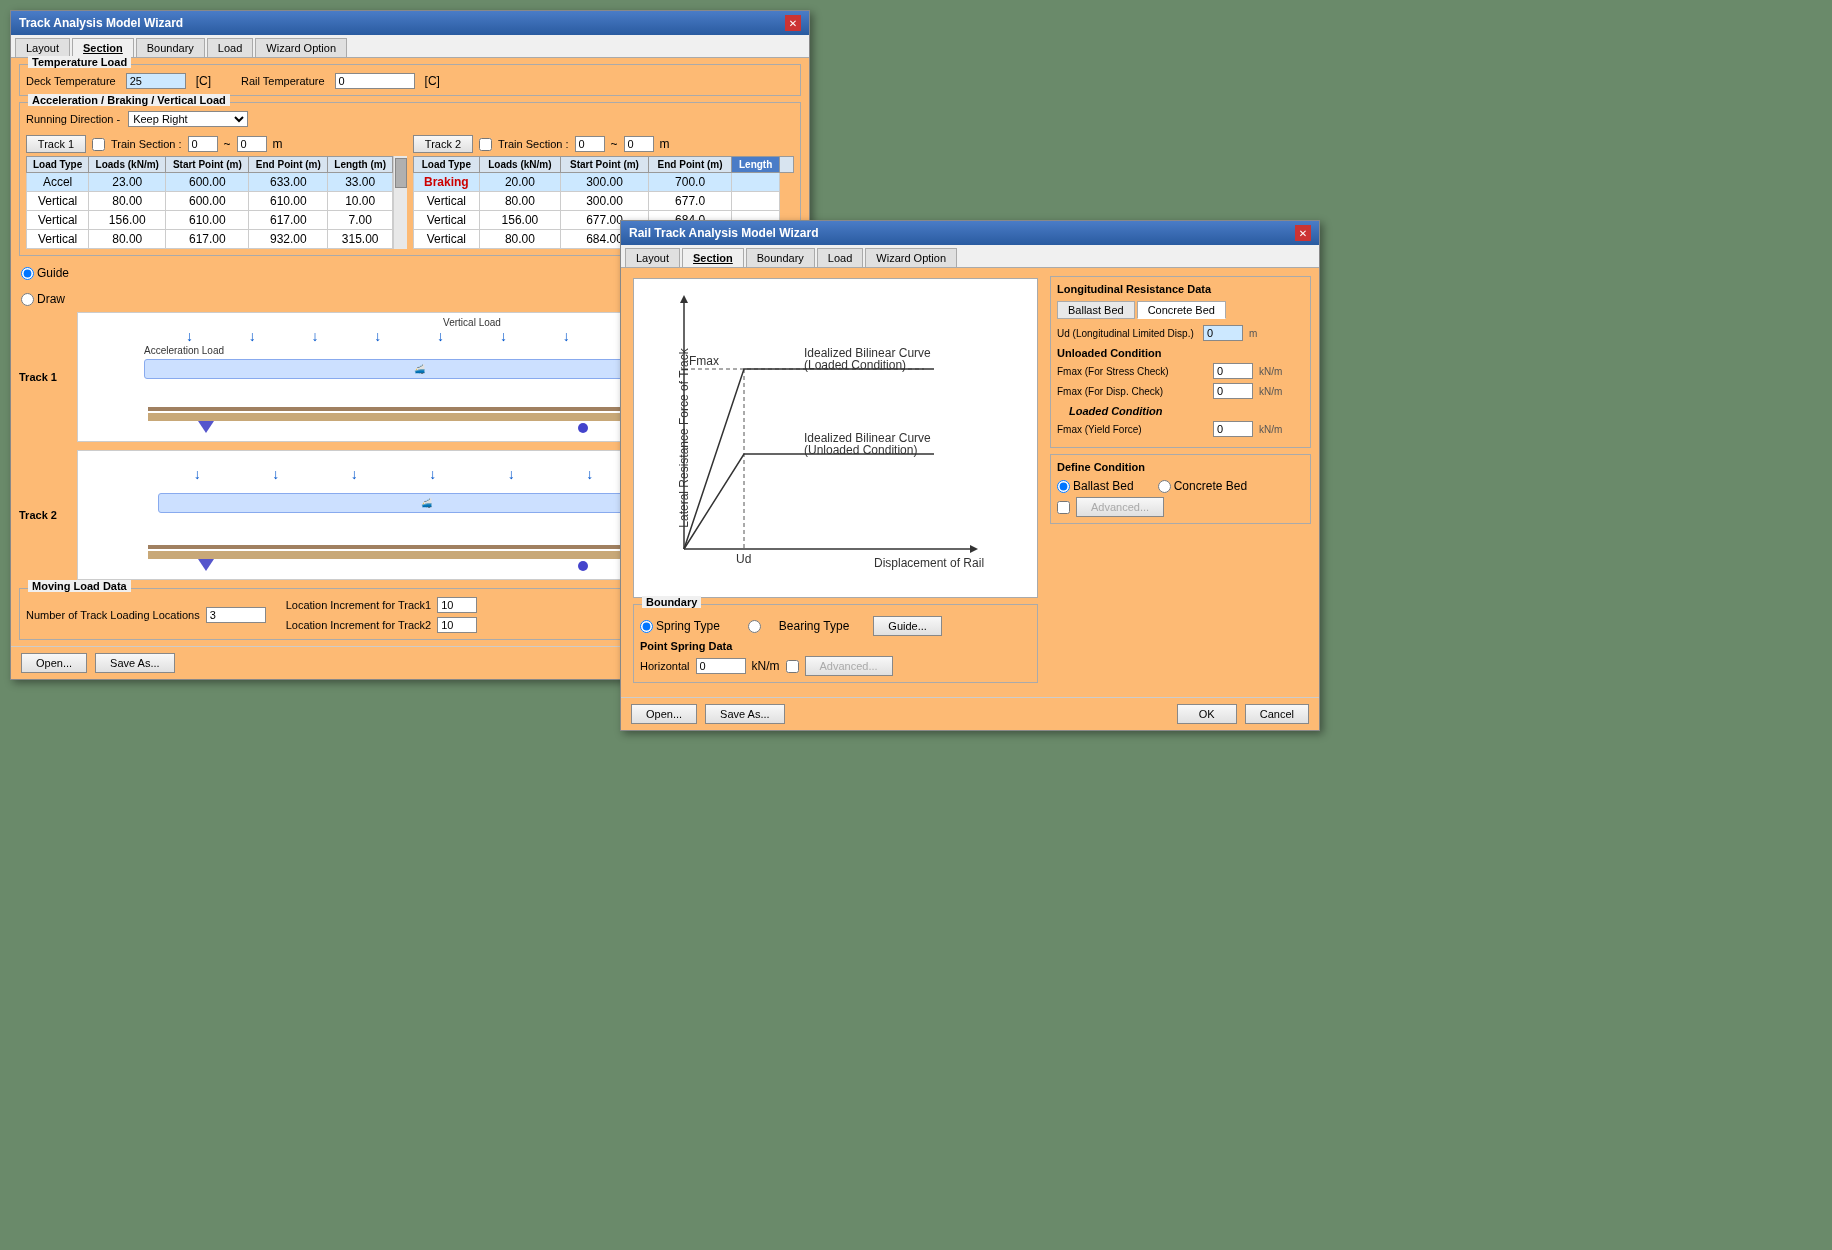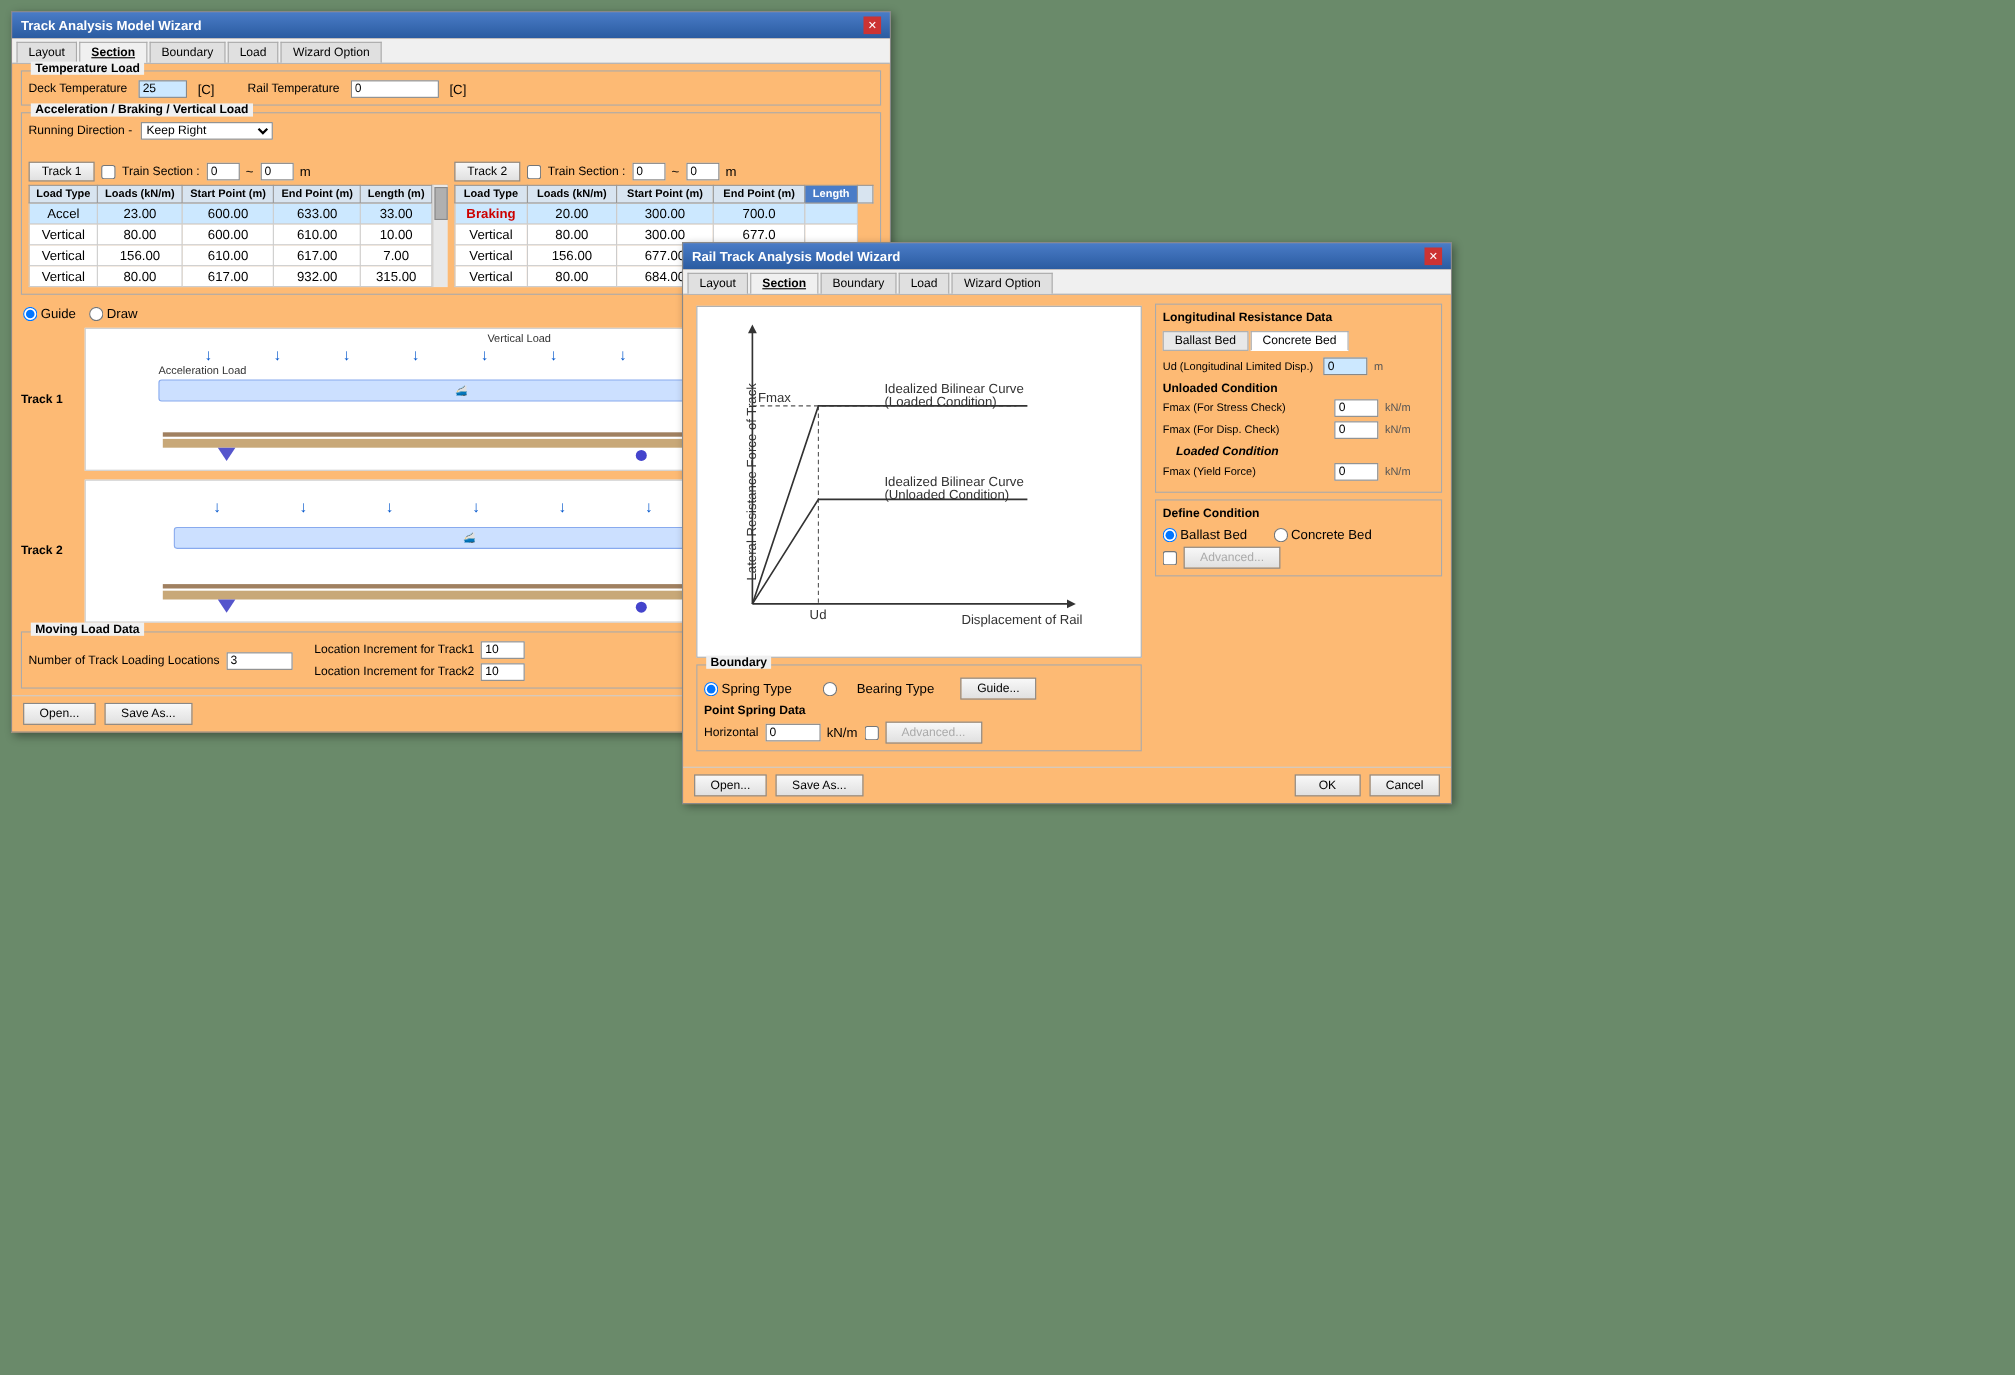--- a/index.html
+++ b/index.html
@@ -202,31 +202,31 @@
     <div class="tab active">Section</div>
     <div class="tab">Boundary</div>
     <div class="tab">Load</div>
     <div class="tab">Wizard Option</div>
   </div>
 
   <div class="group-box">
     <span class="group-box-title">Temperature Load</span>
     <div style="display:flex; align-items:center; gap:10px; flex-wrap:wrap;">
       <label>Deck Temperature</label>
-      <input type="text" class="highlighted" style="width: 44px;" value="25">
+      <input type="text" class="highlighted" style="width: 60px;" value="25">
       <span>[C]</span>
       <label style="margin-left:20px;">Rail Temperature</label>
       <input type="text" style="width: 80px;" value="0">
       <span>[C]</span>
     </div>
   </div>
 
   <div class="group-box">
     <span class="group-box-title">Acceleration / Braking / Vertical Load</span>
-    <div style="display:flex; align-items:center; gap:8px; margin-bottom:20px;">
+    <div style="display:flex; align-items:center; gap:8px; margin-bottom:8px;">
       <label>Running Direction -</label>
       <select style="width:120px;">
         <option>Keep Right</option>
         <option>Keep Left</option>
         <option>Both</option>
       </select>
     </div>
 
     <div style="display:flex; gap:6px;">
 
@@ -338,21 +338,21 @@
               <td>684.00</td>
               <td>700.0</td>
               <td></td>
             </tr>
           </tbody>
         </table>
       </div>
     </div>
   </div>
 
-  <div style="display:flex; gap:12px; padding:4px 10px;">
+  <div style="display:flex; gap:12px; padding:4px 10px;flex-direction:column;">
     <label style="display:flex;align-items:center;gap:3px;">
       <input type="radio" name="view_mode" checked="" style="">
       <span>Guide</span>
     </label>
     <label style="display:flex;align-items:center;gap:3px;">
       <input type="radio" name="view_mode" style="">
       <span>Draw</span>
     </label>
   </div>
 

